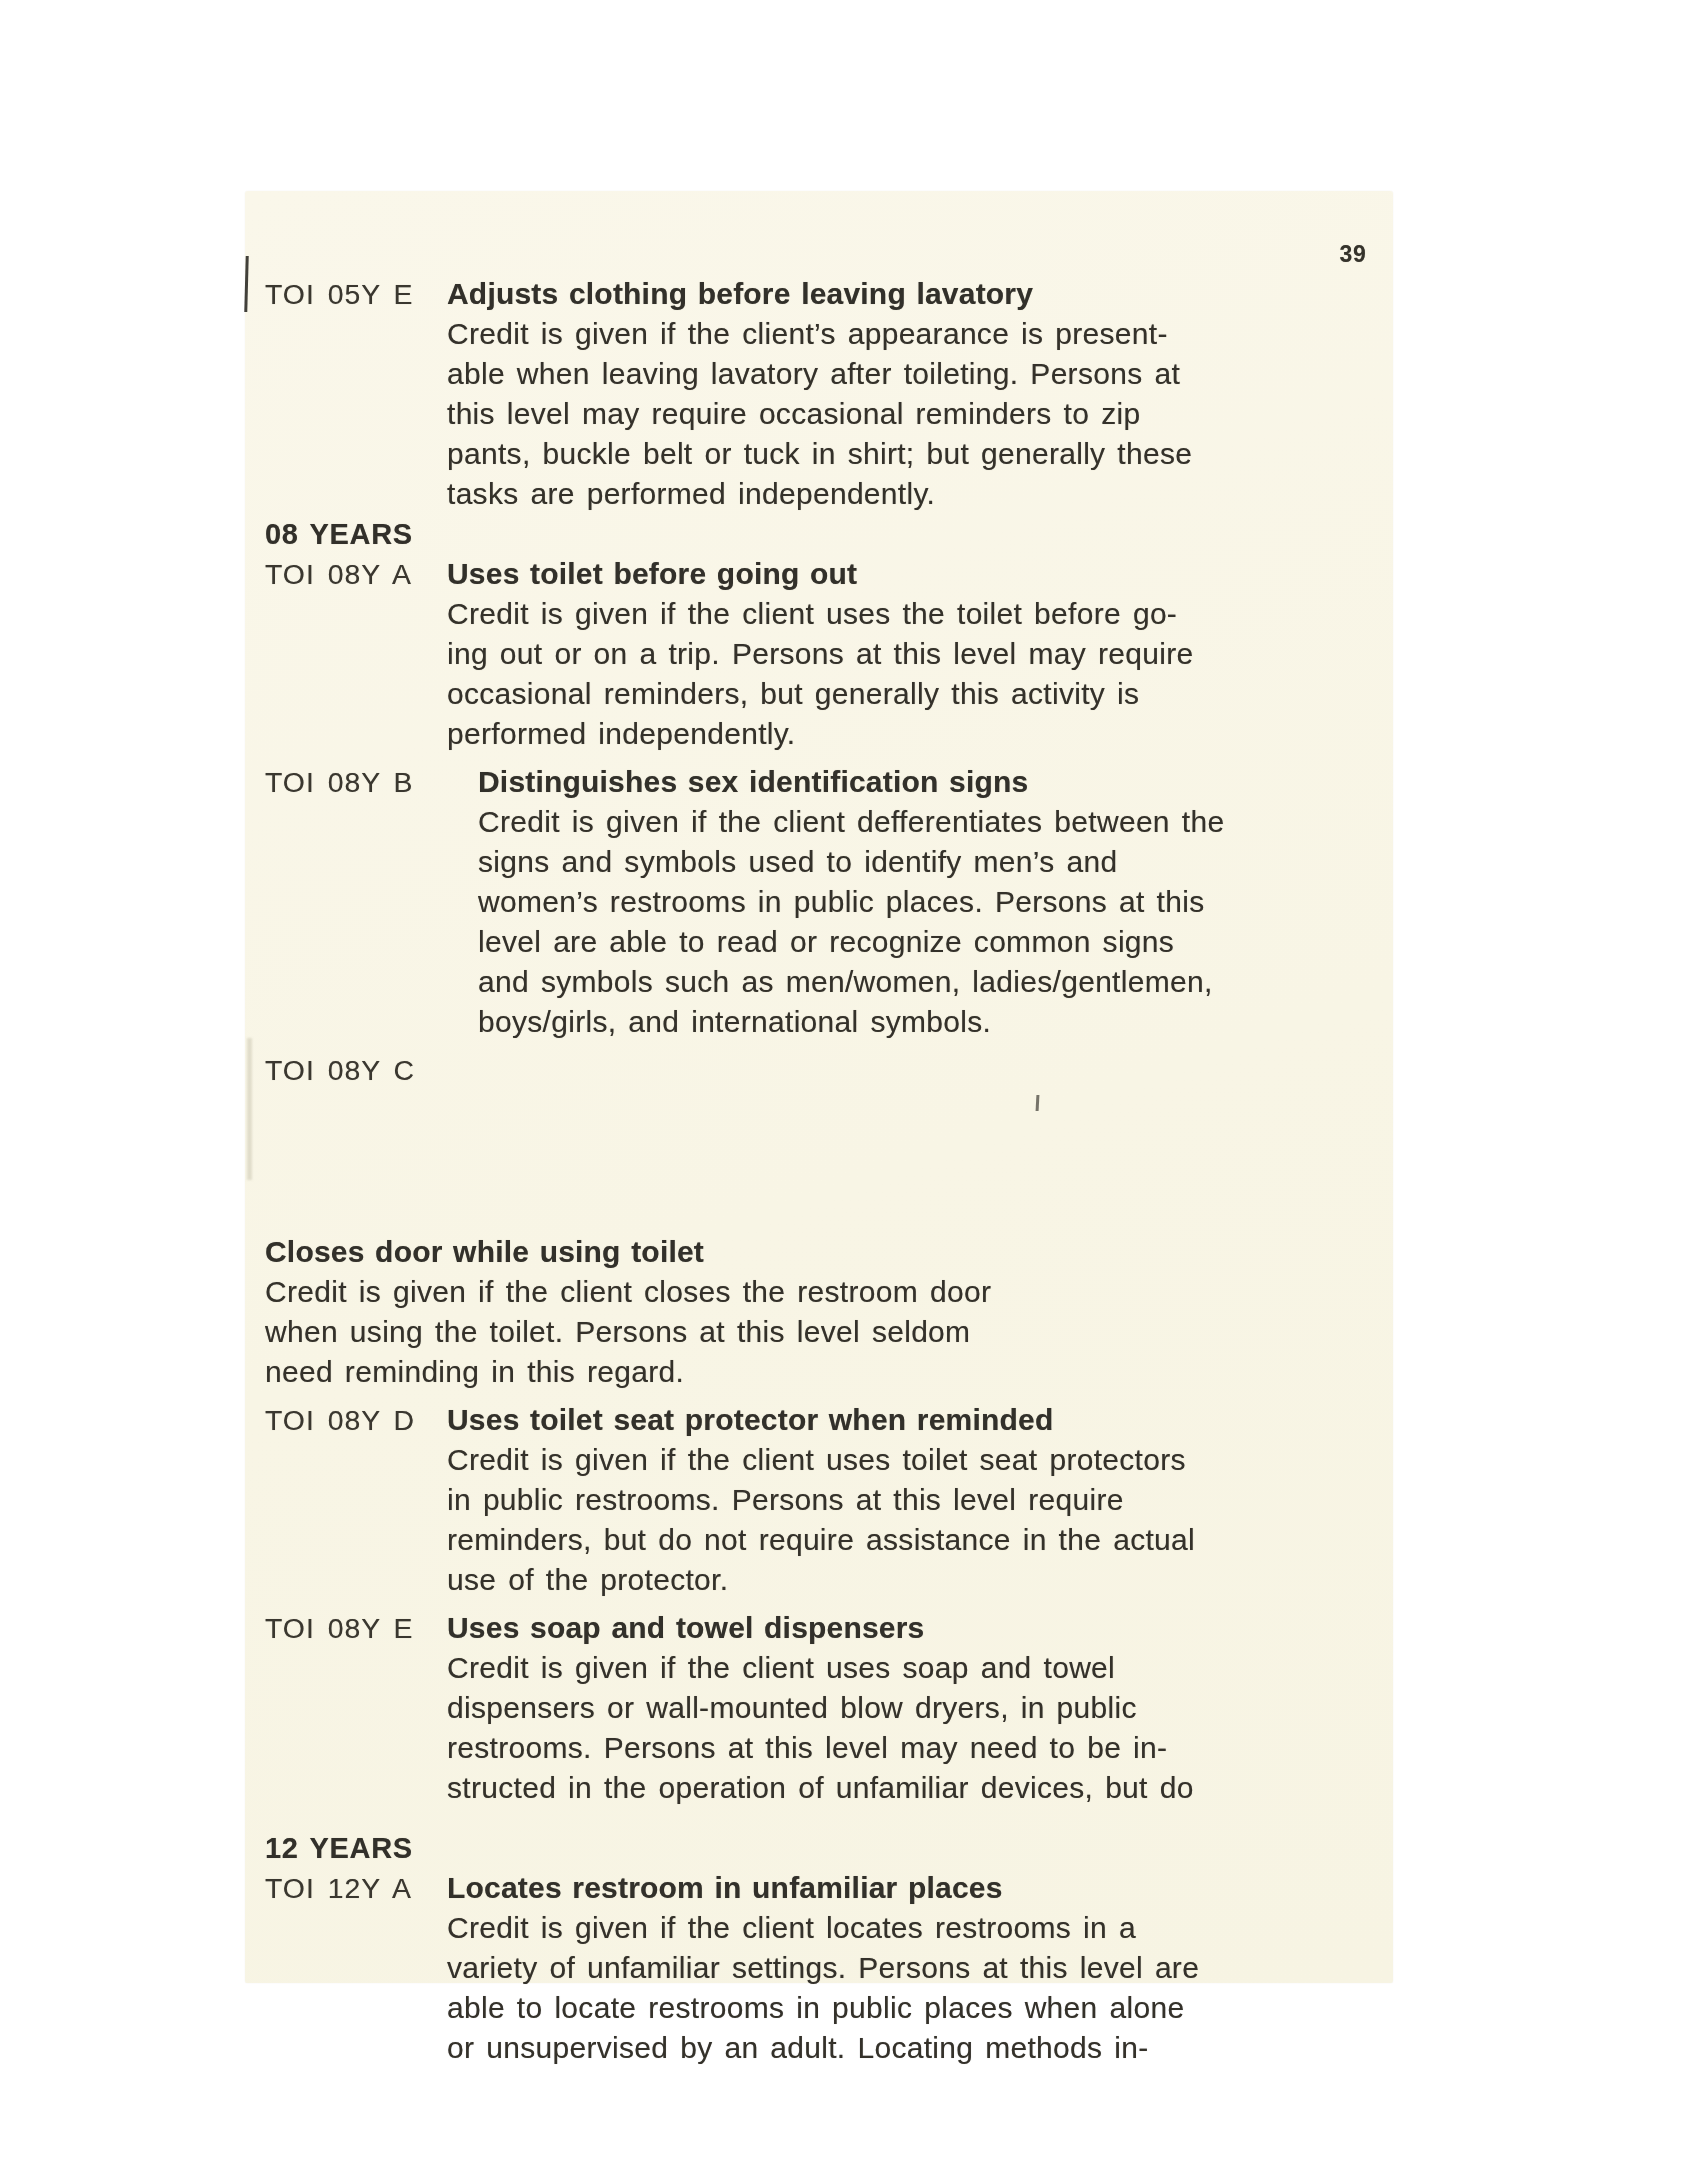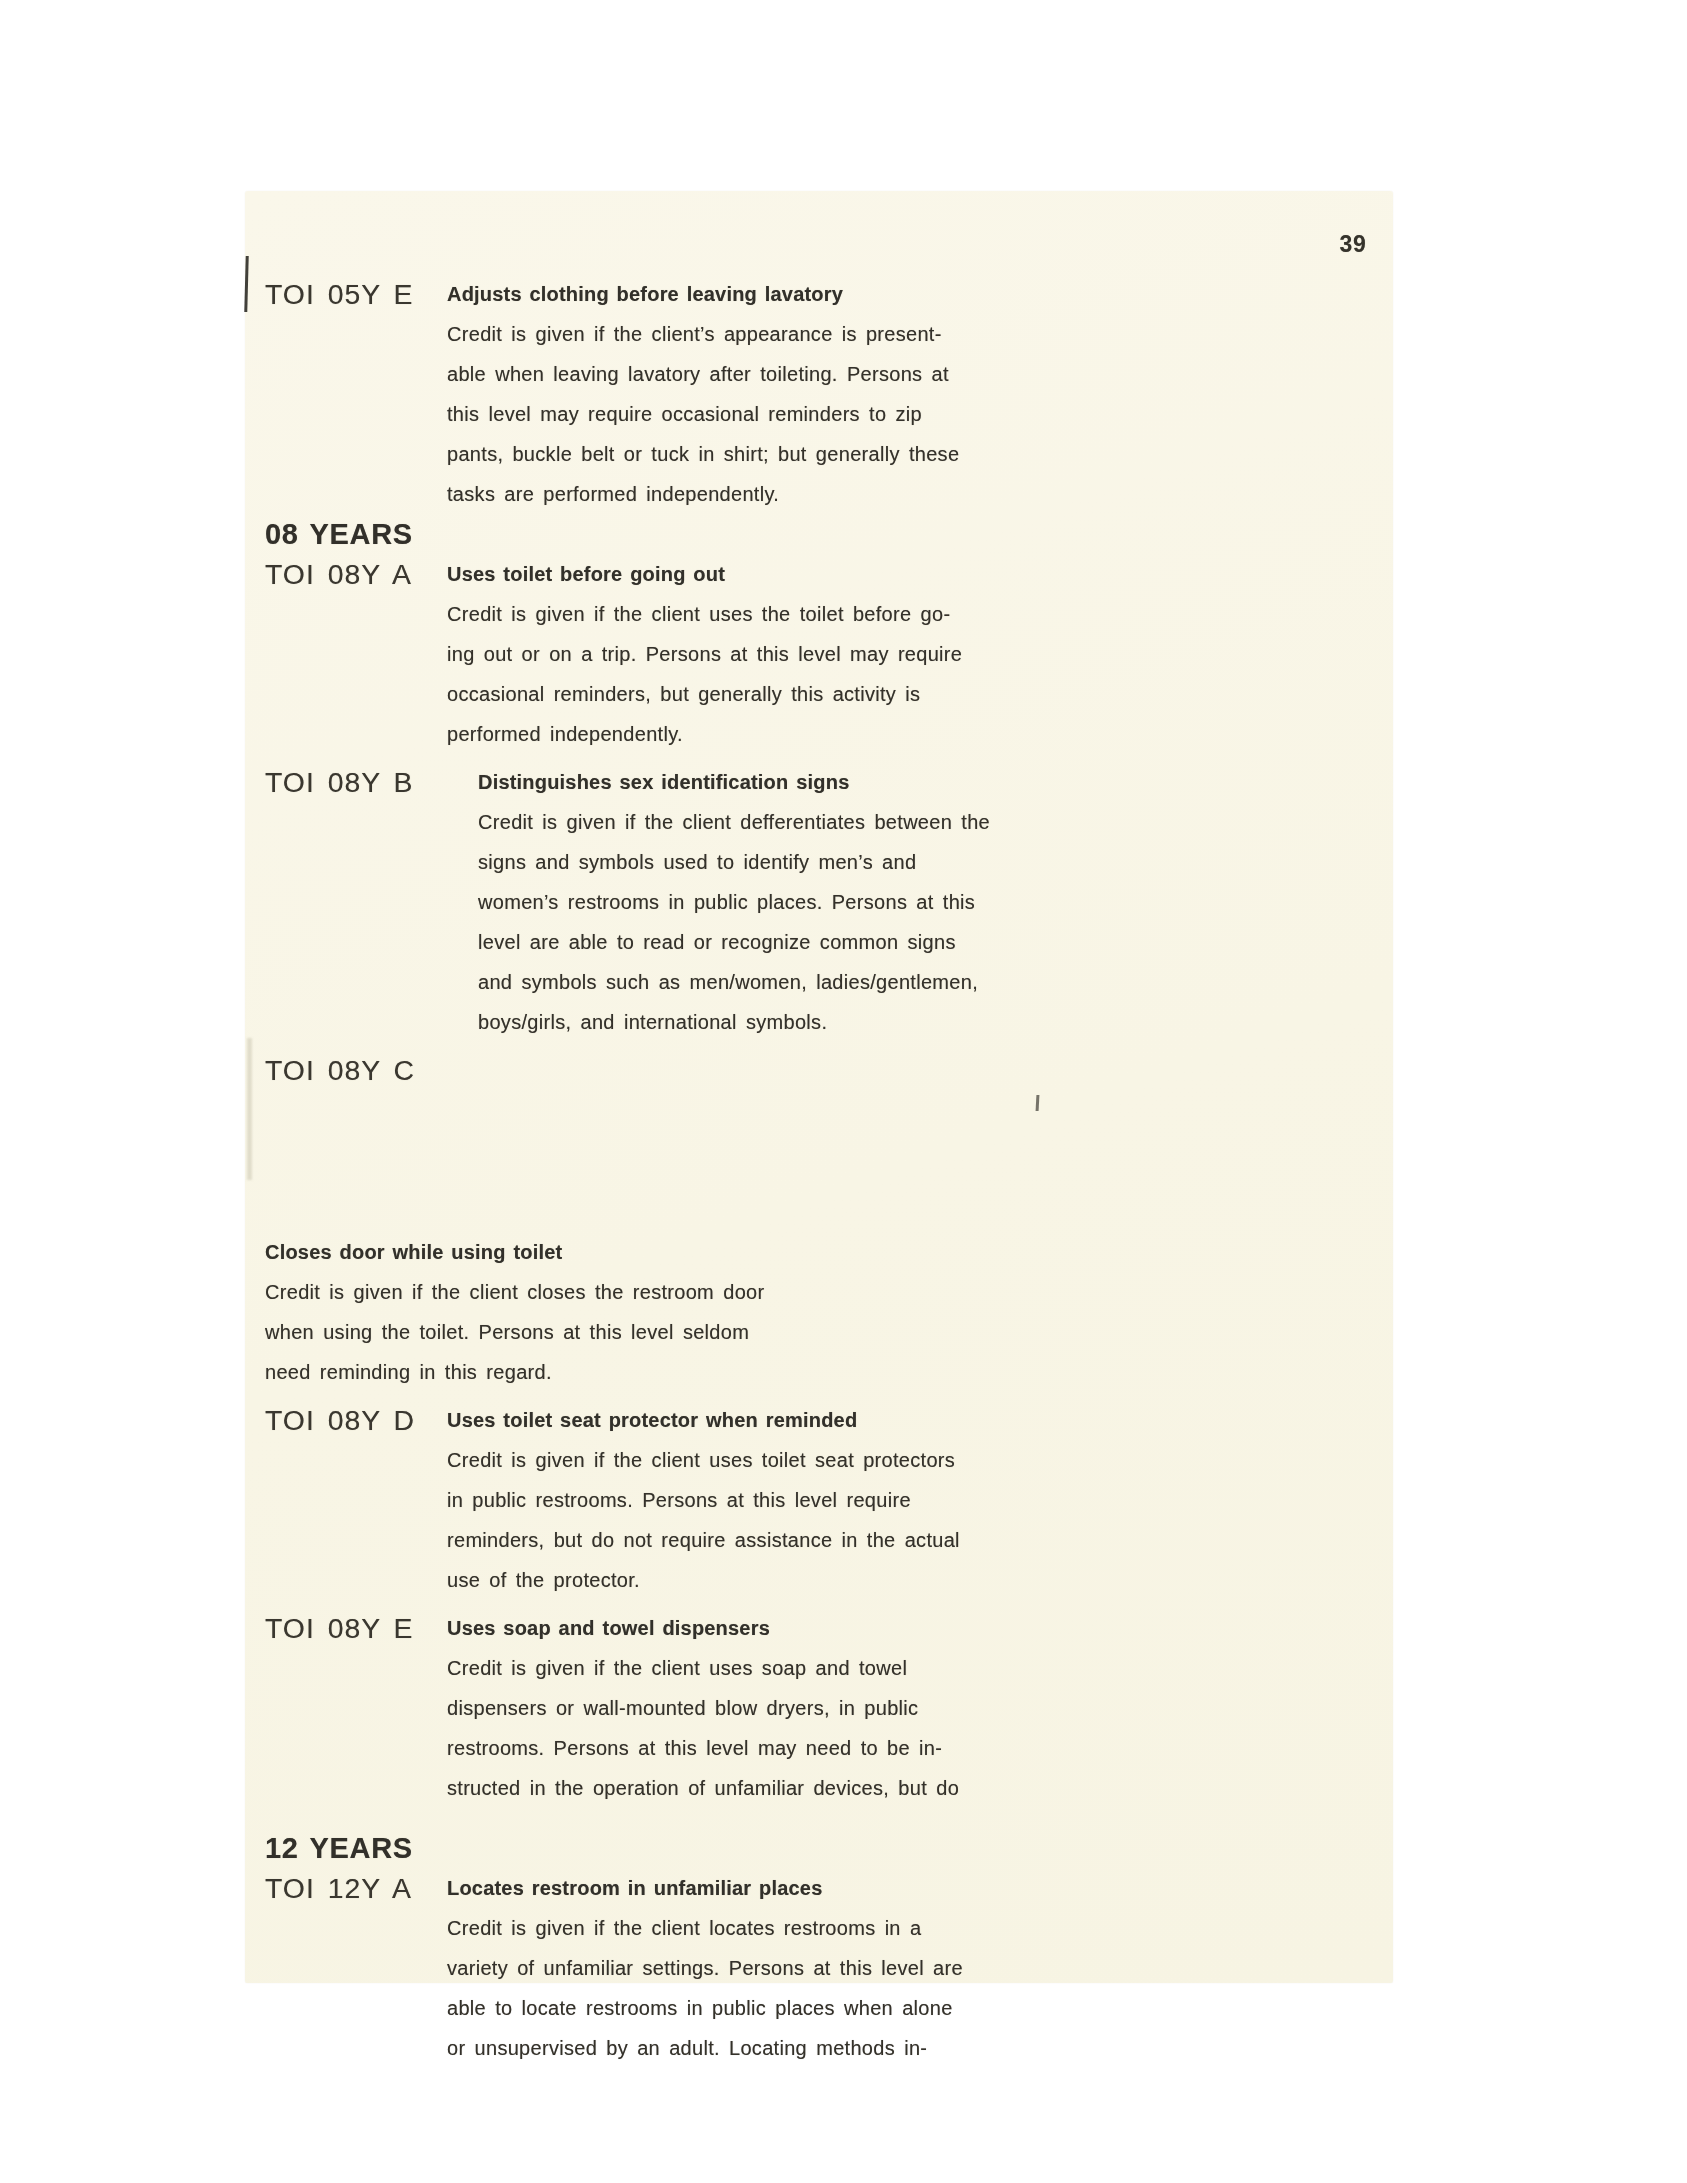--- a/index.html
+++ b/index.html
@@ -20,21 +20,21 @@
     left: 245px;
     top: 191px;
     width: 1148px;
     height: 1792px;
     background: linear-gradient(160deg, #faf7ea 0%, #f8f5e5 55%, #f7f4e3 100%);
     border-radius: 2.6px;
     box-shadow: 0 0 1.3px rgba(0,0,0,0.08);
   }
   .pagenum {
     position: absolute;
-    top: 40px;
+    top: 50px;
     right: 26.5px;
     font-size: 23px;
     font-weight: bold;
     color: #35332b;
     letter-spacing: 0.7px;
     text-shadow: 0 0 0.7px rgba(53,51,43,0.4);
   }
   .content {
     position: absolute;
     left: 20px;
@@ -62,21 +62,21 @@
     width: 182px;
     font-size: 28.4px;
     line-height: 40px;
     letter-spacing: 1px;
     word-spacing: 4px;
     white-space: nowrap;
     color: #3a372f;
   }
   .item-text { }
   .line {
-    font-size: 20px;
+    font-size: 30px;
     line-height: 40px;
     letter-spacing: 0.3px;
     word-spacing: 3.3px;
     white-space: nowrap;
   }
   .title {
     font-weight: bold;
     letter-spacing: 0.2px;
     word-spacing: 2px;
     color: #32302a;

